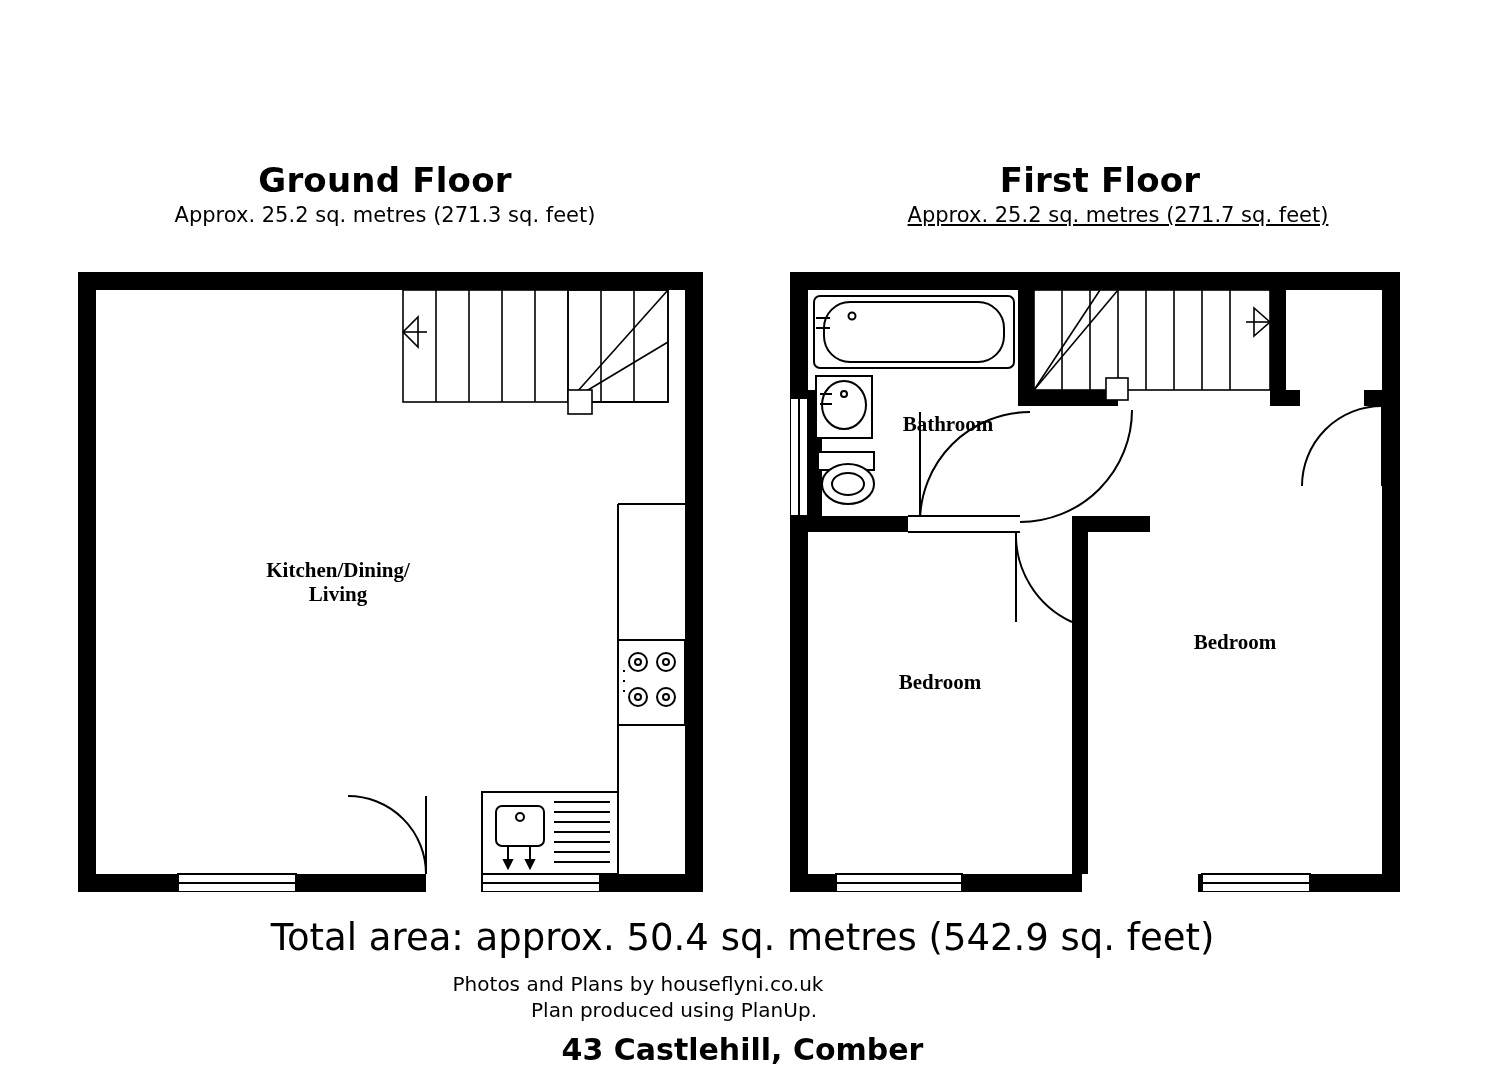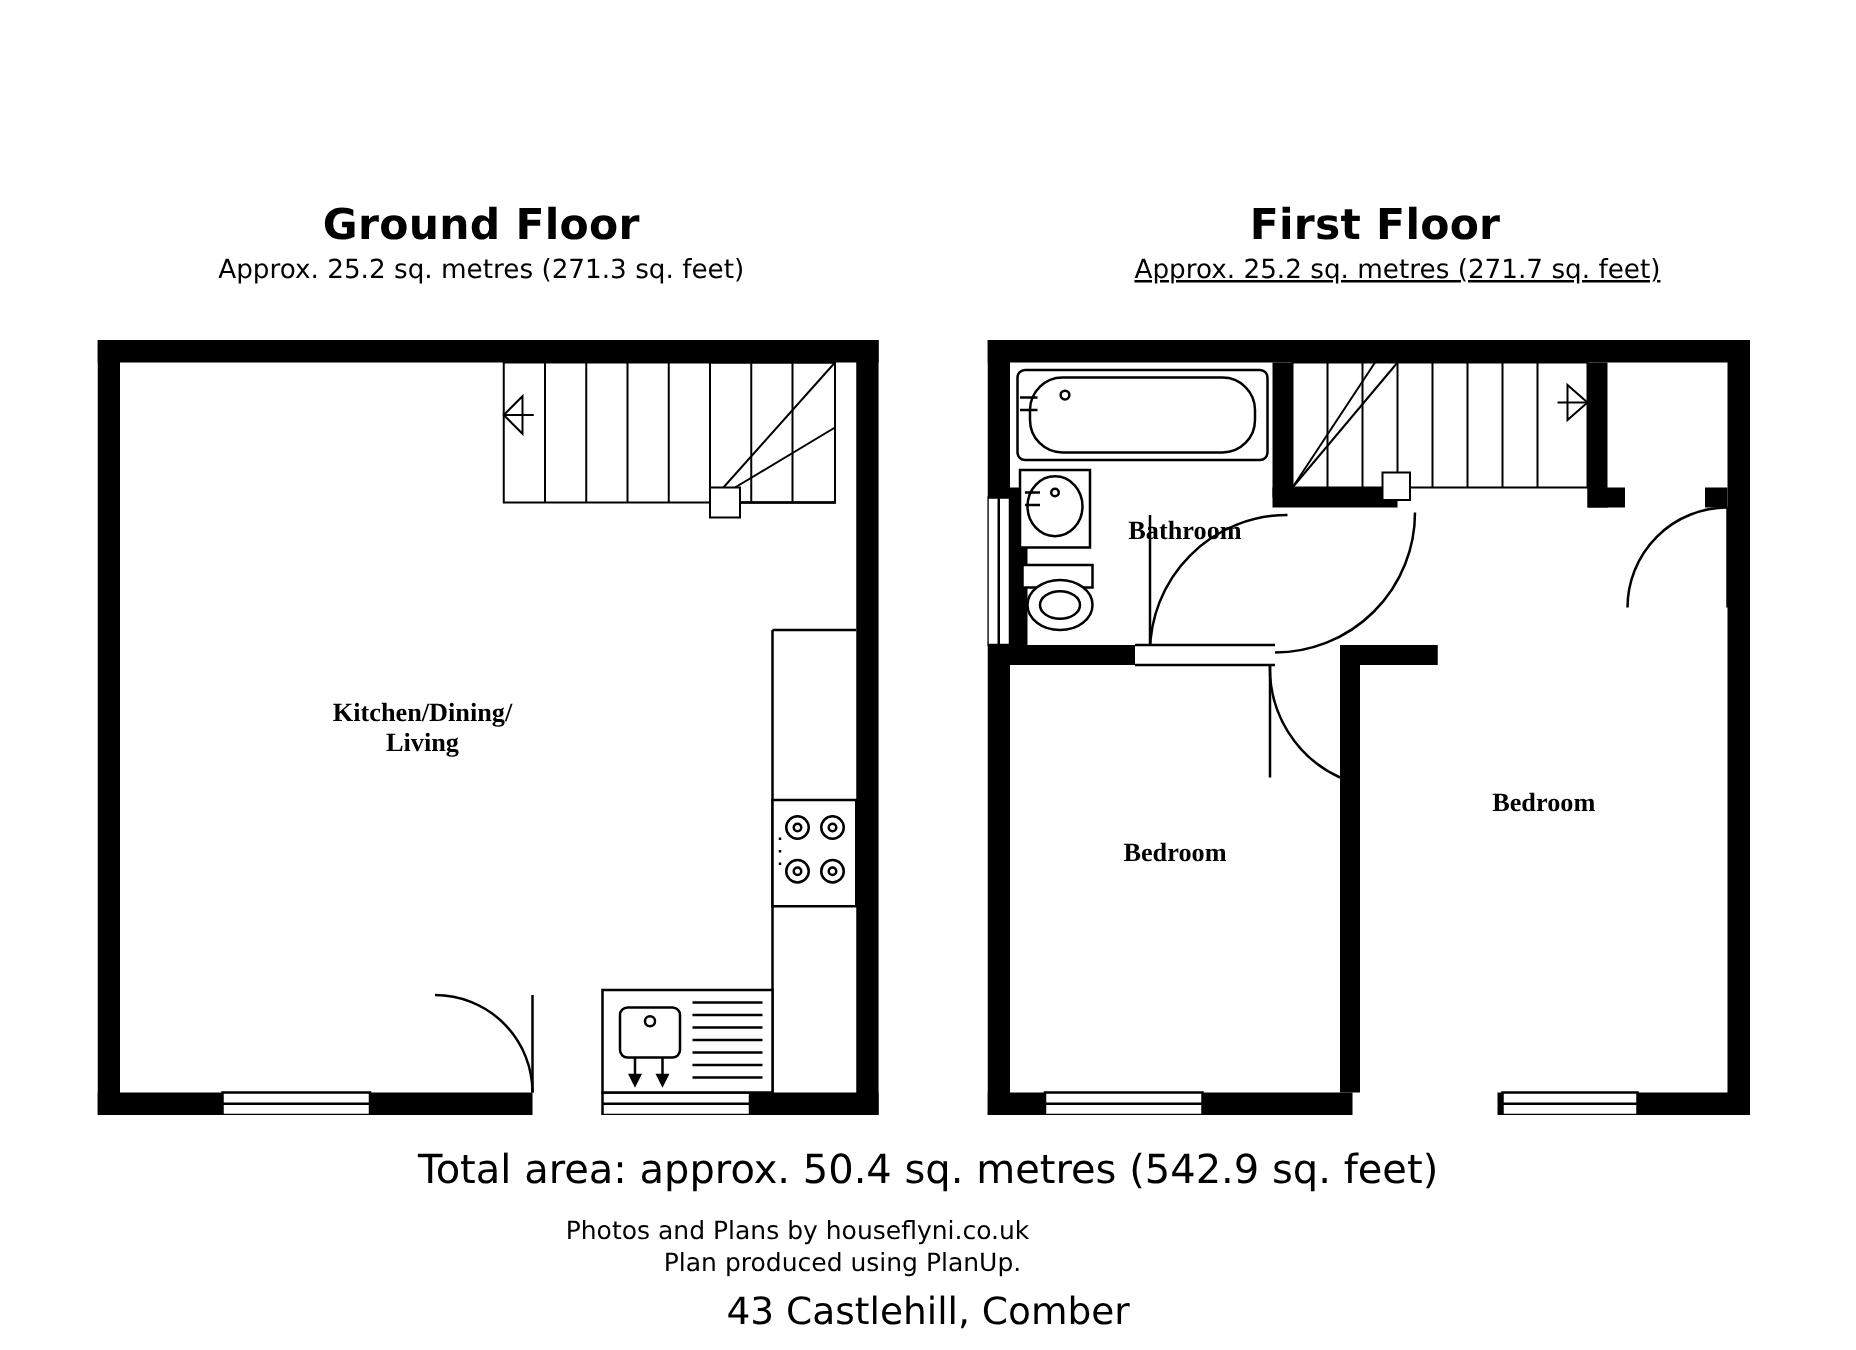--- a/index.html
+++ b/index.html
@@ -40,38 +40,38 @@
   #gf-title { left: 0; top: 160px; width: 770px; }
   #gf-sub   { left: 0; top: 203px; width: 770px; }
   #ff-title { left: 715px; top: 160px; width: 770px; }
   #ff-sub   { left: 733px; top: 203px; width: 770px; text-decoration: underline; }
 
   
   .total-area {
     position: absolute;
     left: 0; top: 916px; width: 1485px;
     text-align: center;
-    font-size: 32px;
+    font-size: 37px;
     white-space: nowrap;
   }
   .credit-line {
     position: absolute;
     left: 0; width: 1276px;
     text-align: center;
     font-size: 20px;
     white-space: nowrap;
   }
   #credit1 { top: 972px; }
   #credit2 { top: 998px; margin-left: 36px; }
   .address {
     position: absolute;
     left: 0; top: 1032px; width: 1485px;
     text-align: center;
     font-size: 30px;
-    font-weight: normal;
+    font-weight: bold;
     white-space: nowrap;
   }
 
   
   .plan {
     position: absolute;
     font-family: Liberation Serif, serif;
   }
   #plan-ground { left: 78px; top: 272px; width: 625px; height: 620px; }
   #plan-first  { left: 790px; top: 272px; width: 610px; height: 620px; }

